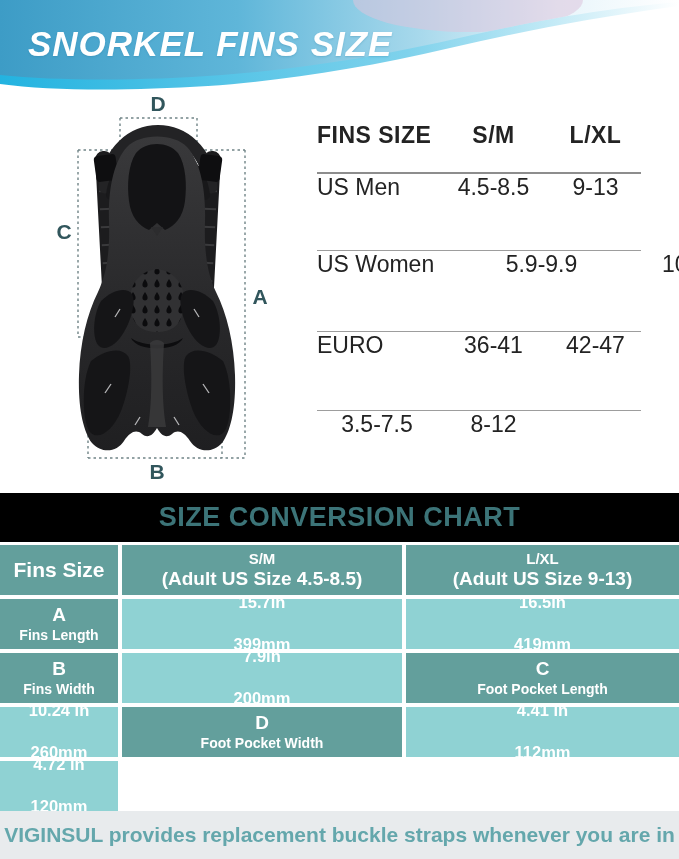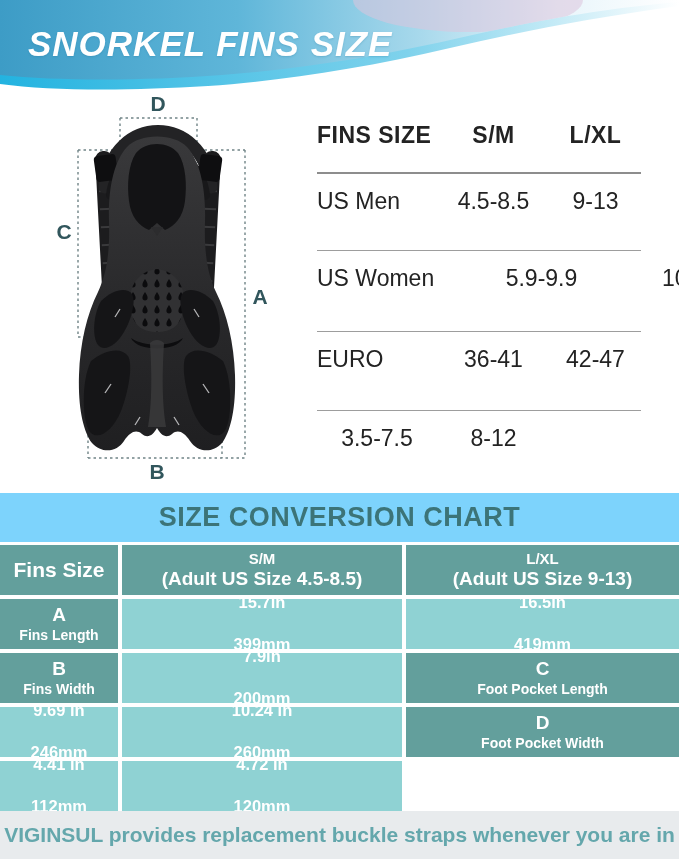--- a/index.html
+++ b/index.html
@@ -28,30 +28,30 @@
   .lbl-a { left:192px; top:191px; }
   .lbl-b { left:89px; top:366px; }
   
   .size-table {
     position:absolute; left:317px; top:122px; width:324px;
     font-size:23px; color:#232323;
   }
   .st-row { display:grid; grid-template-columns:120px 113px 91px; box-sizing:border-box; }
   .st-row .c2, .st-row .c3 { text-align:center; }
   .st-head { height:50px; font-weight:bold; letter-spacing:0.5px; }
-  .st-r { padding-top:14px; }
+  .st-r { }
   .st-r1 { border-top:2px solid #8d8d8d; height:78px; }
   .st-r2 { border-top:1px solid #9d9d9d; height:81px;gap:48px; }
   .st-r3 { border-top:1px solid #9d9d9d; height:79px; }
   .st-r4 { border-top:1px solid #9d9d9d; height:60px; }
   
   .conv { position:absolute; left:0; top:493px; width:679px; }
   .conv-title {
     height:49px; line-height:49px; text-align:center;
-    background:#7dd3fc; color:#3c7478;
+    background:#000000; color:#3c7478;
     font-size:27px; font-weight:bold; letter-spacing:0.5px;
   }
   .conv-table {
     margin-top:3px;
     display:grid; grid-template-columns:118px 280px 1fr;
     grid-auto-rows:50px; gap:4px; background:#ffffff;
   }
   .cell {
     display:flex; flex-direction:column; justify-content:center; align-items:center;
     color:#ffffff; font-weight:bold; text-align:center; line-height:1.2;
@@ -260,24 +260,20 @@
     <div class="cell light">
       <span class="val-in">7.9in</span>
       <span class="val-mm">200mm</span>
     </div>
 
     <div class="cell dark">
       <span class="rl-letter">C</span>
       <span class="rl-name">Foot Pocket Length</span>
     </div>
     <div class="cell light">
-      <span class="val-in">9.69 in</span>
-      <span class="val-mm">246mm</span>
-    </div>
-    <div class="cell light">
       <span class="val-in">10.24 in</span>
       <span class="val-mm">260mm</span>
     </div>
 
     <div class="cell dark">
       <span class="rl-letter">D</span>
       <span class="rl-name">Foot Pocket Width</span>
     </div>
     <div class="cell light">
       <span class="val-in">4.41 in</span>

